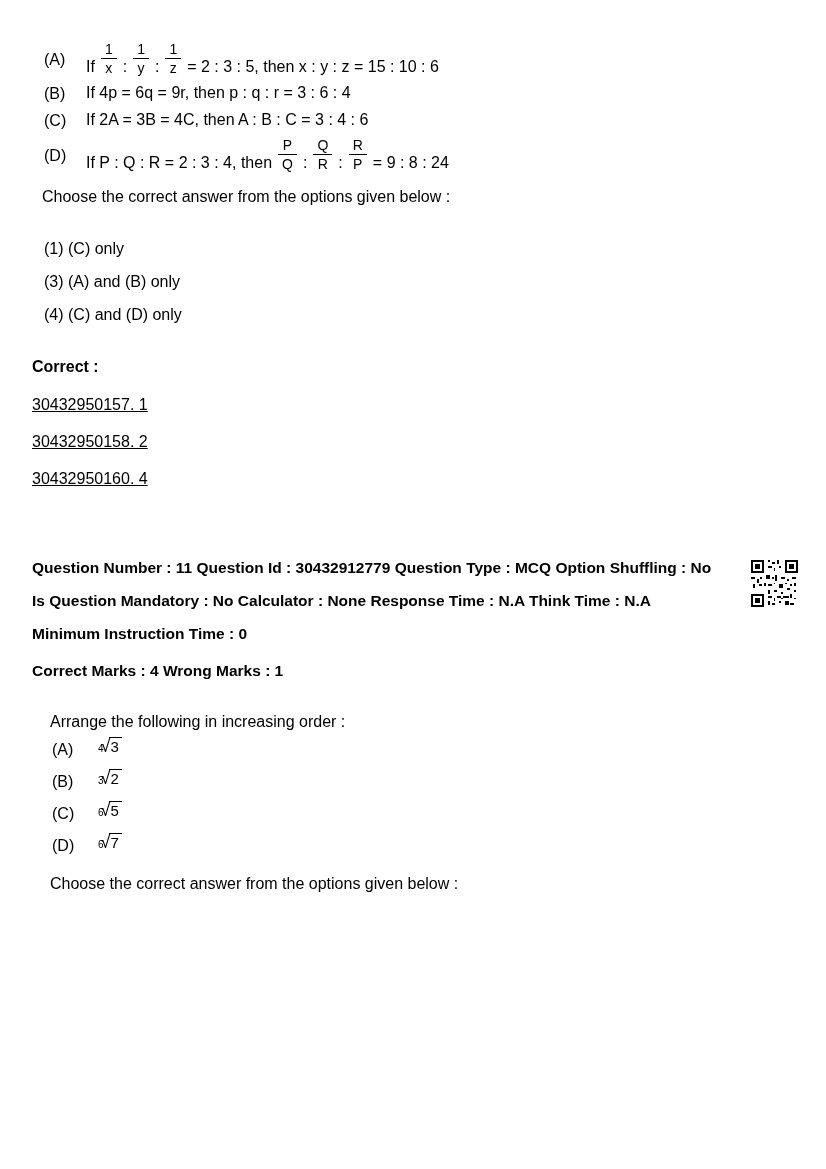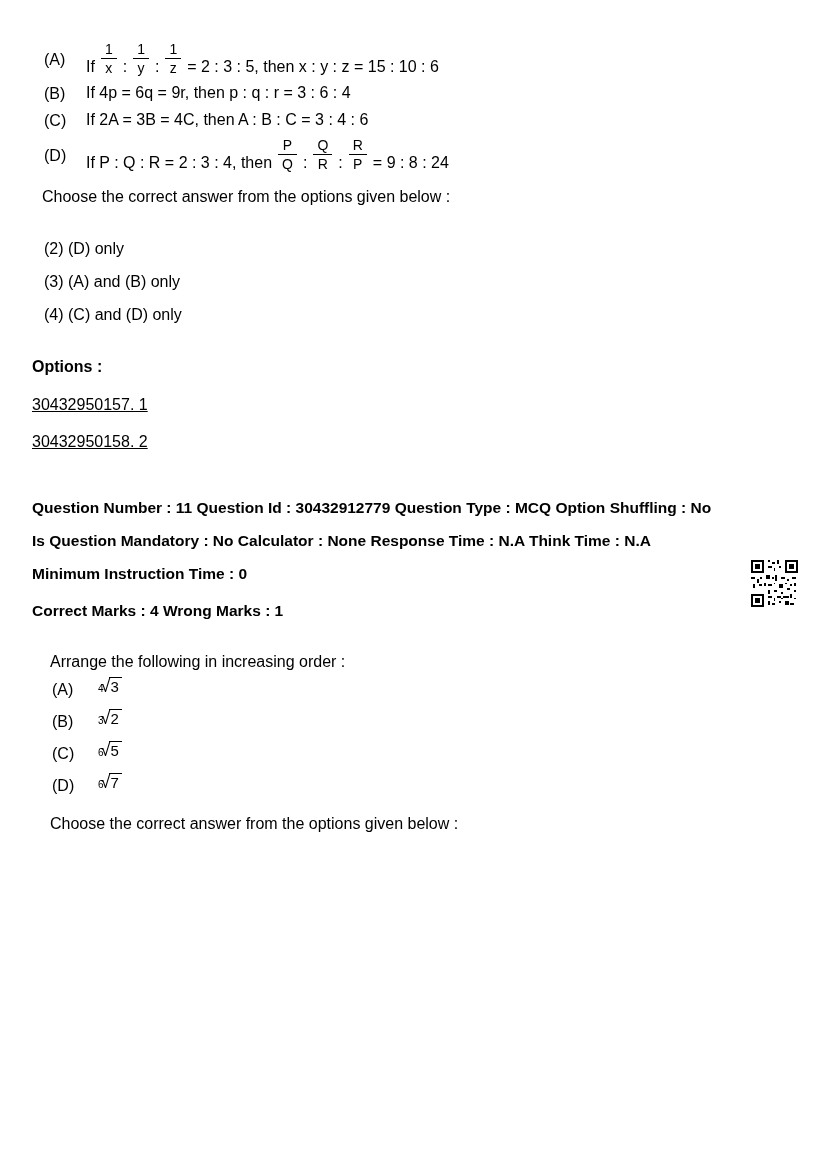--- a/index.html
+++ b/index.html
@@ -31,21 +31,21 @@
 
   .answer-list { margin: 34px 0 0 12px; }
   .answer-list .answer { margin: 0 0 15px 0; line-height: 18px; }
 
   .options-label { font-weight: bold; margin: 34px 0 0 0; }
   .option-ids { margin-top: 20px; }
   .option-ids .oid { margin: 8px 0 20px 0; line-height: 17px; text-decoration: underline; }
 
   .qr { position: absolute; right: 28px; top: 560px; }
 
-  .meta-block { margin-top: 41px; }
+  .meta-block { margin-top: 64px; }
   .meta-line { font-weight: bold; line-height: 33px; font-size: 15.5px; }
   .meta-line.marks { margin-top: 4px; }
 
   .q11-intro { margin: 26px 0 6px 18px; }
   .q11-item { display: flex; align-items: center; margin: 6px 0 6px 20px; line-height: 26px; }
   .q11-item .stmt-label { flex: 0 0 46px; padding-top: 0; align-self: center; }
 
   
   .root { display: inline-flex; align-items: flex-start; }
   .root-index { font-size: 10px; position: relative; top: -1px; margin-right: -3px; }
@@ -113,30 +113,31 @@
           <span class="num">R</span>
           <span class="den">P</span>
         </span>
         <span>= 9 : 8 : 24</span>
       </span>
     </div>
 
     <div class="choose-line">Choose the correct answer from the options given below :</div>
 
     <div class="answer-list">
-      <div class="answer">(2) (D) only</div>
+      <div class="answer">(1) (C) only</div>
       <div class="answer">(3) (A) and (B) only</div>
       <div class="answer">(4) (C) and (D) only</div>
     </div>
 
-    <div class="options-label">Options :</div>
+    <div class="options-label">Correct :</div>
 
     <div class="option-ids">
       <div class="oid">30432950157. 1</div>
       <div class="oid">30432950158. 2</div>
+      <div class="oid">30432950160. 4</div>
     </div>
   </div>
 
   <svg class="qr" width="47" height="47" viewBox="0 0 25 25" shape-rendering="crispEdges">
     <rect x="0" y="0" width="25" height="25" fill="#ffffff"></rect>
     <g fill="#000000">
       <rect x="0" y="0" width="7" height="7"></rect>
         <rect x="1" y="1" width="5" height="5" fill="#fff"></rect>
         <rect x="2" y="2" width="3" height="3"></rect>
       <rect x="18" y="0" width="7" height="7"></rect>

